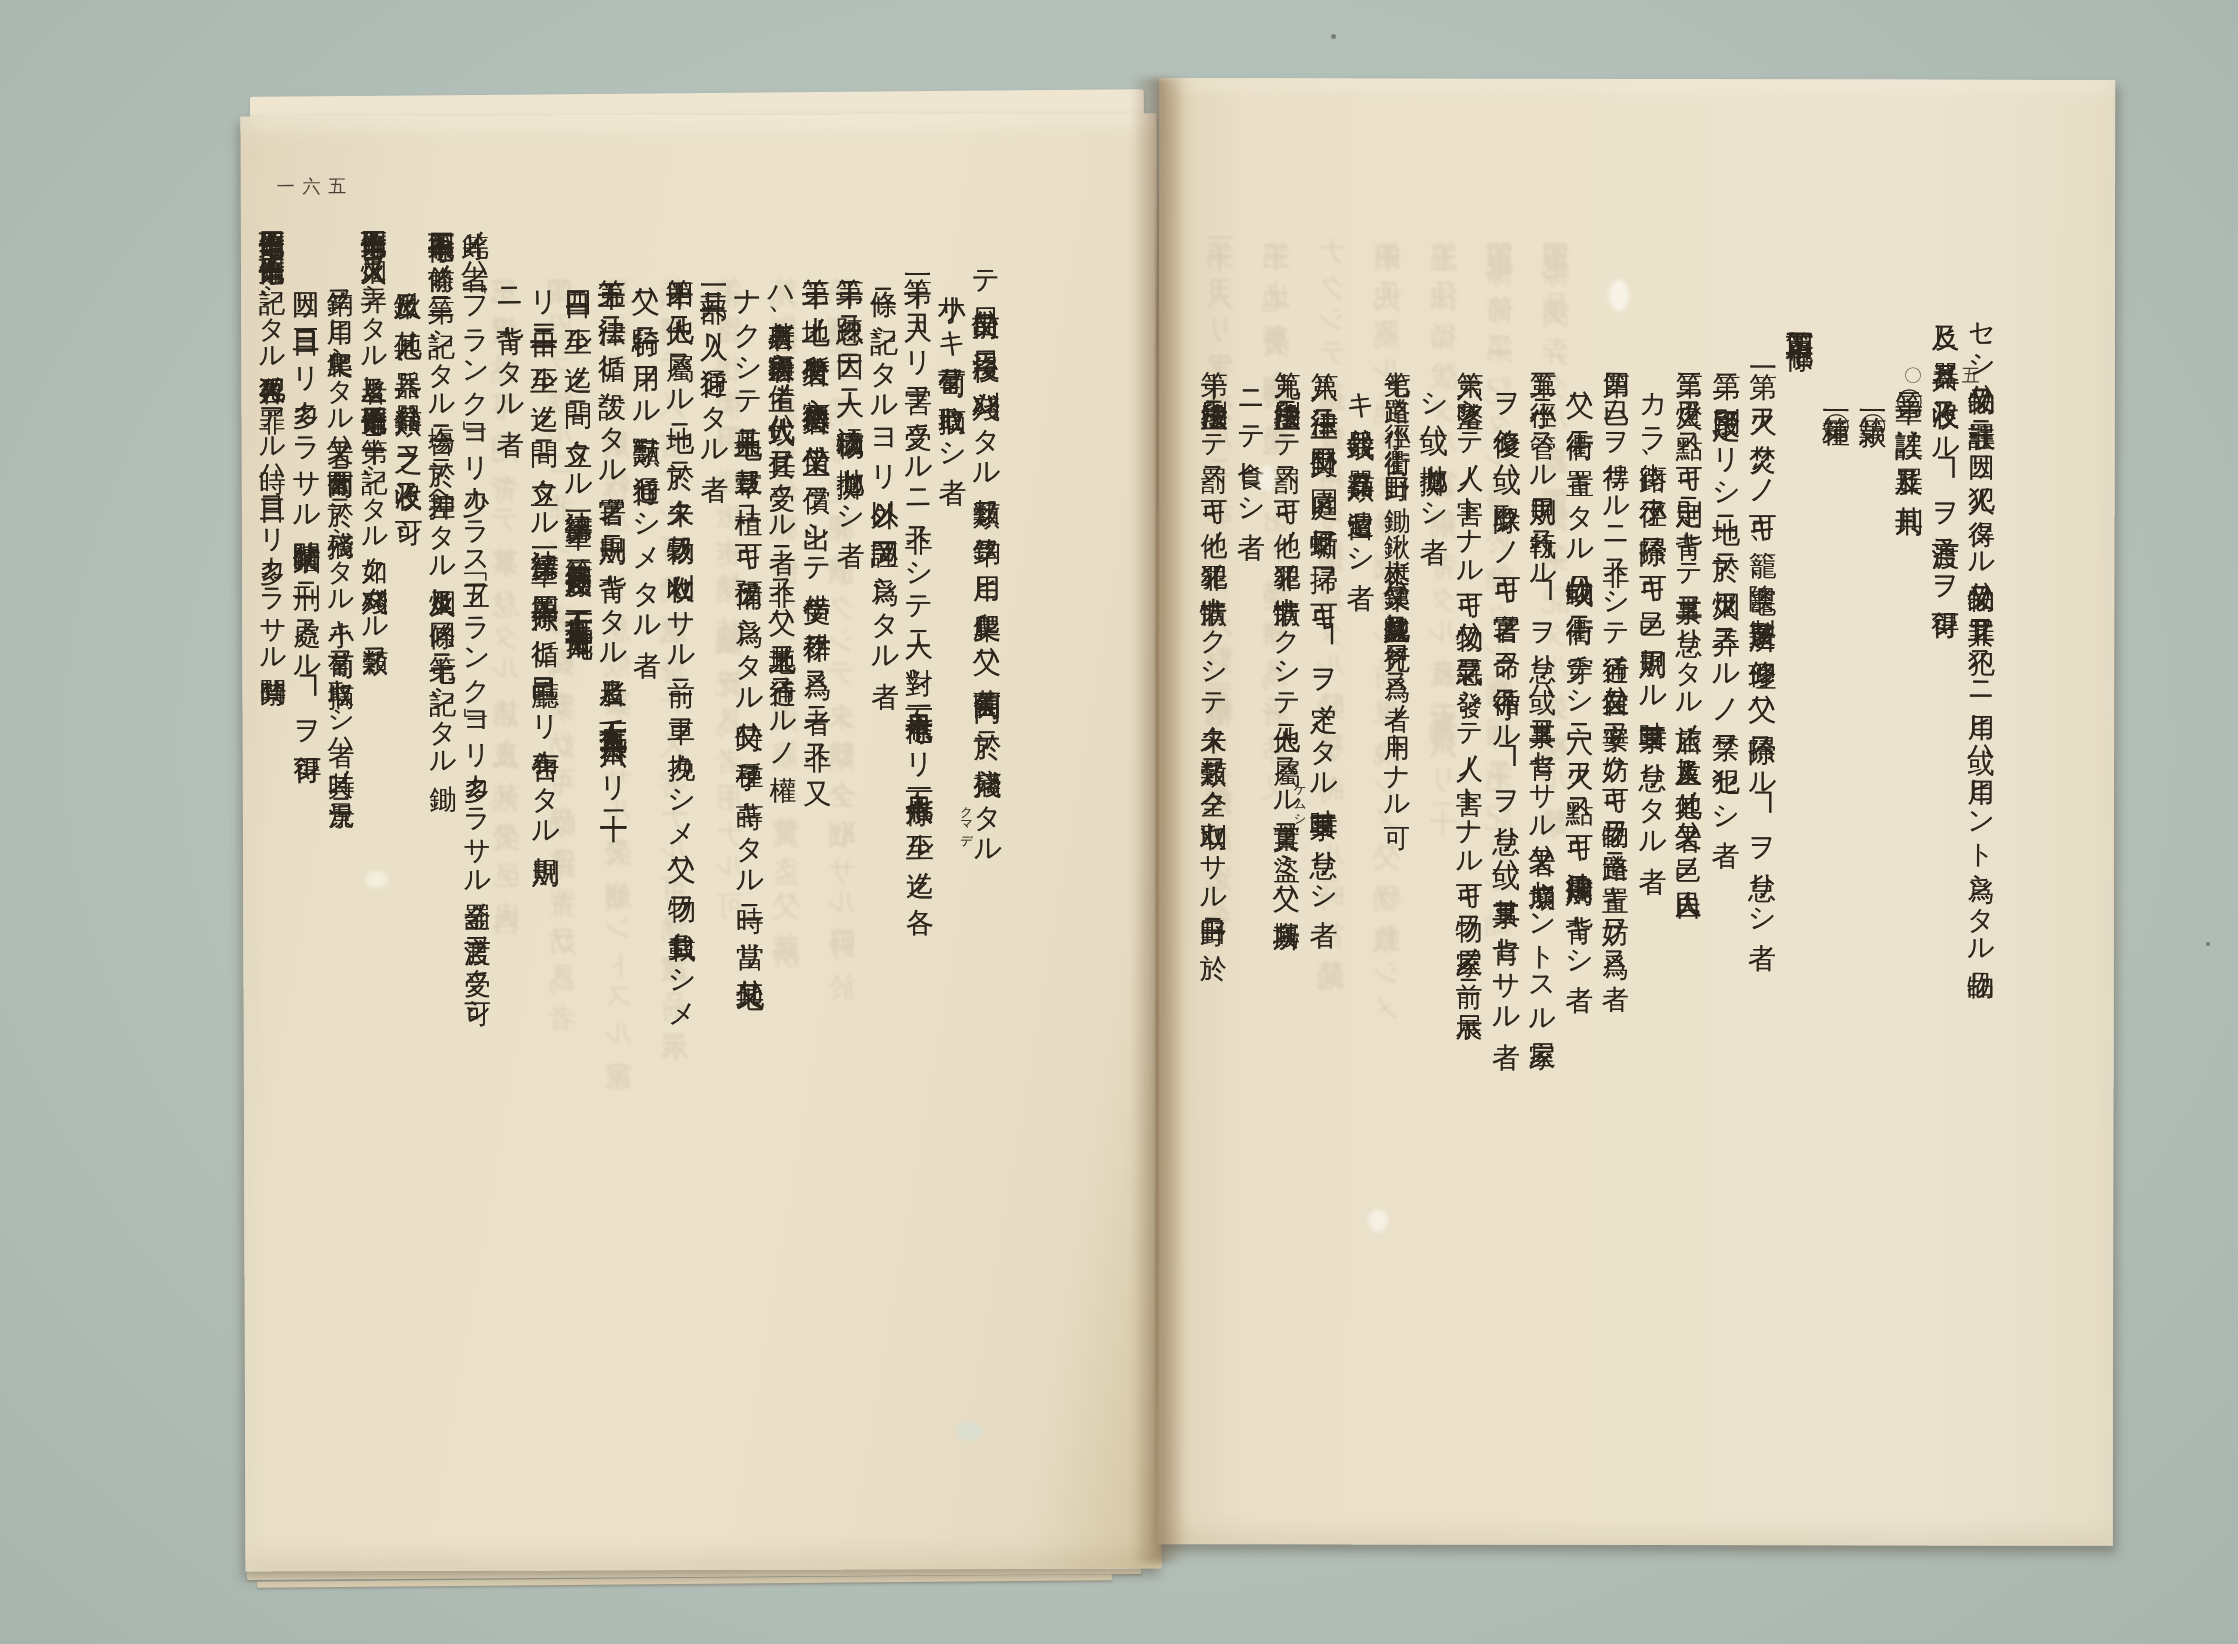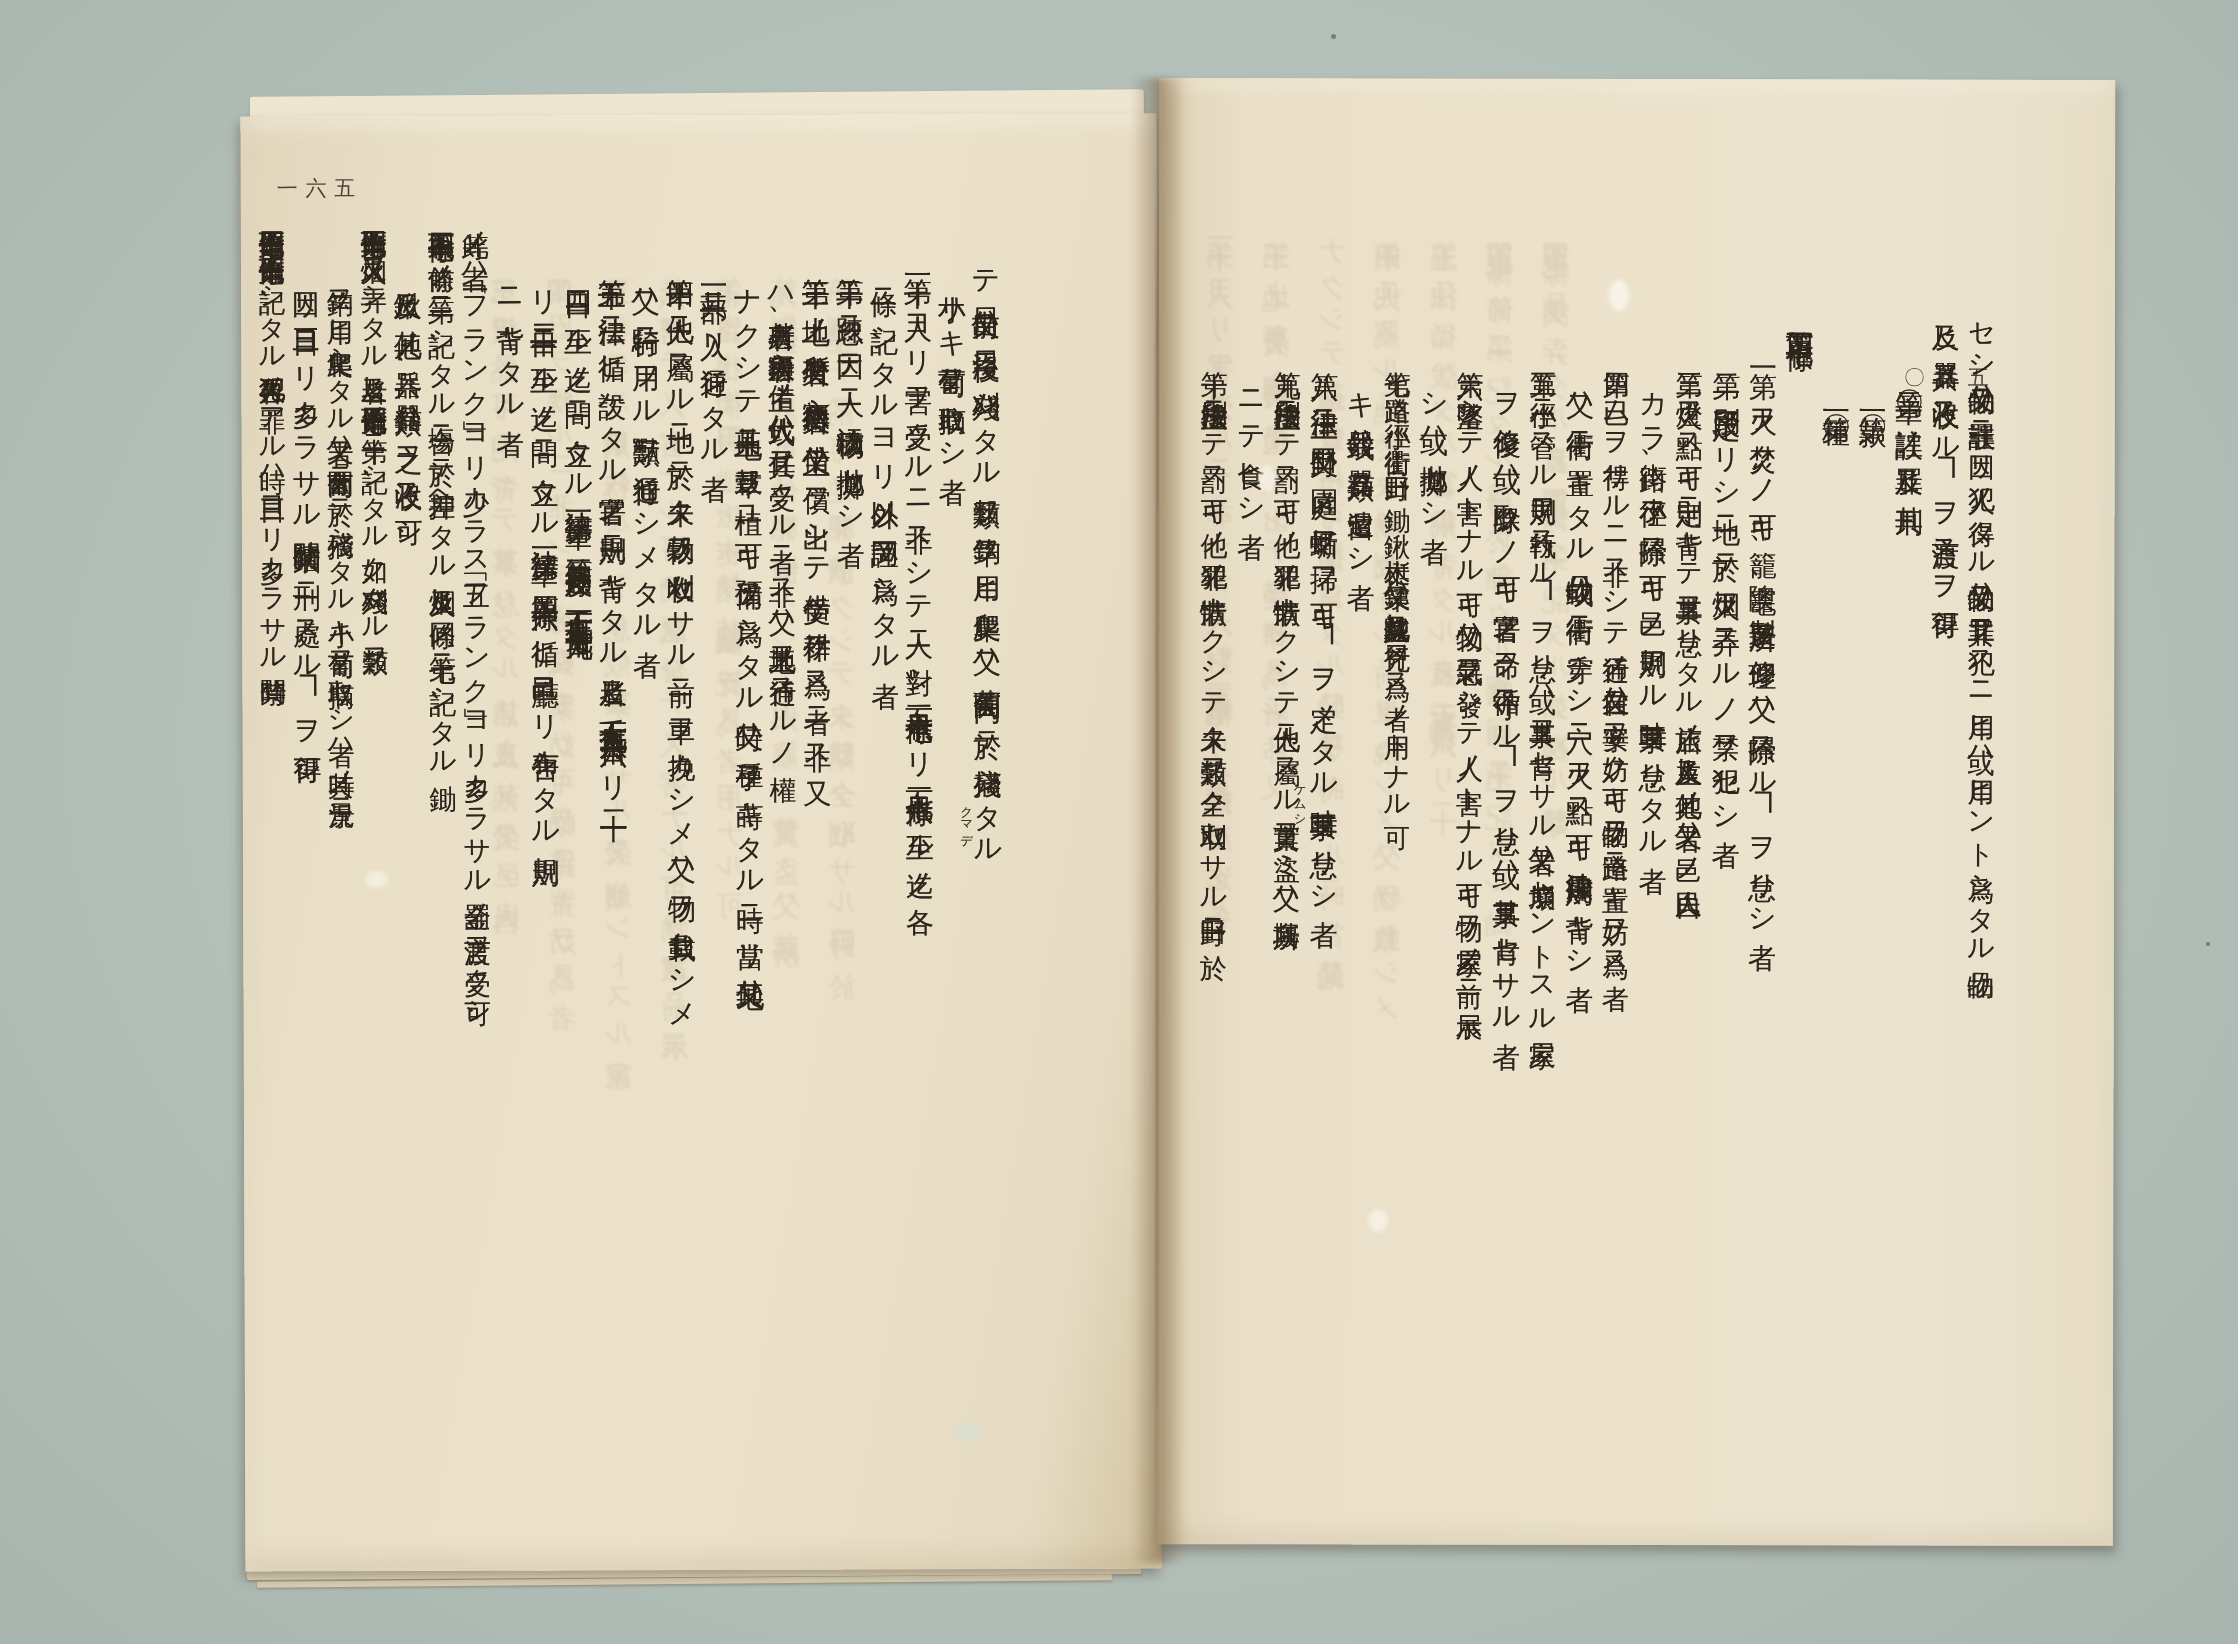--- a/index.html
+++ b/index.html
@@ -72,21 +72,21 @@
   .artL{padding-top:0;}
   .itemL{padding-top:47px;}
   .contL{padding-top:59px;}
   .c0L{padding-top:42px;}
   .c1L{padding-top:65px;}
   .furi{
     position:absolute;left:-7px;
     writing-mode:vertical-rl;text-orientation:upright;
     font-size:12.4px;letter-spacing:0.8px;line-height:1;color:#3c352b;
   }
-  .pagenum{position:absolute;color:var(--ink-faded);font-size:21px;letter-spacing:11px;white-space:nowrap;text-align:center;}
+  .pagenum{position:absolute;color:var(--ink-faded);font-size:18px;letter-spacing:11px;white-space:nowrap;text-align:center;}
   .pn-right{left:745px;top:284px;}
   .pn-left{left:36px;top:58px;letter-spacing:7.8px;}
   .bleedlayer{position:absolute;top:140px;height:1244px;opacity:.13;filter:blur(1px);pointer-events:none;}
   .bl-right{left:47px;width:591px;display:flex;flex-direction:row;}
   .bl-left{left:249px;width:591px;display:flex;flex-direction:row;}
   .bleedcol{
     writing-mode:vertical-rl;text-orientation:upright;
     width:56px;height:100%;overflow:hidden;
     color:var(--bleed);font-size:28px;letter-spacing:3.1px;line-height:1;
     transform:scaleX(-1);

